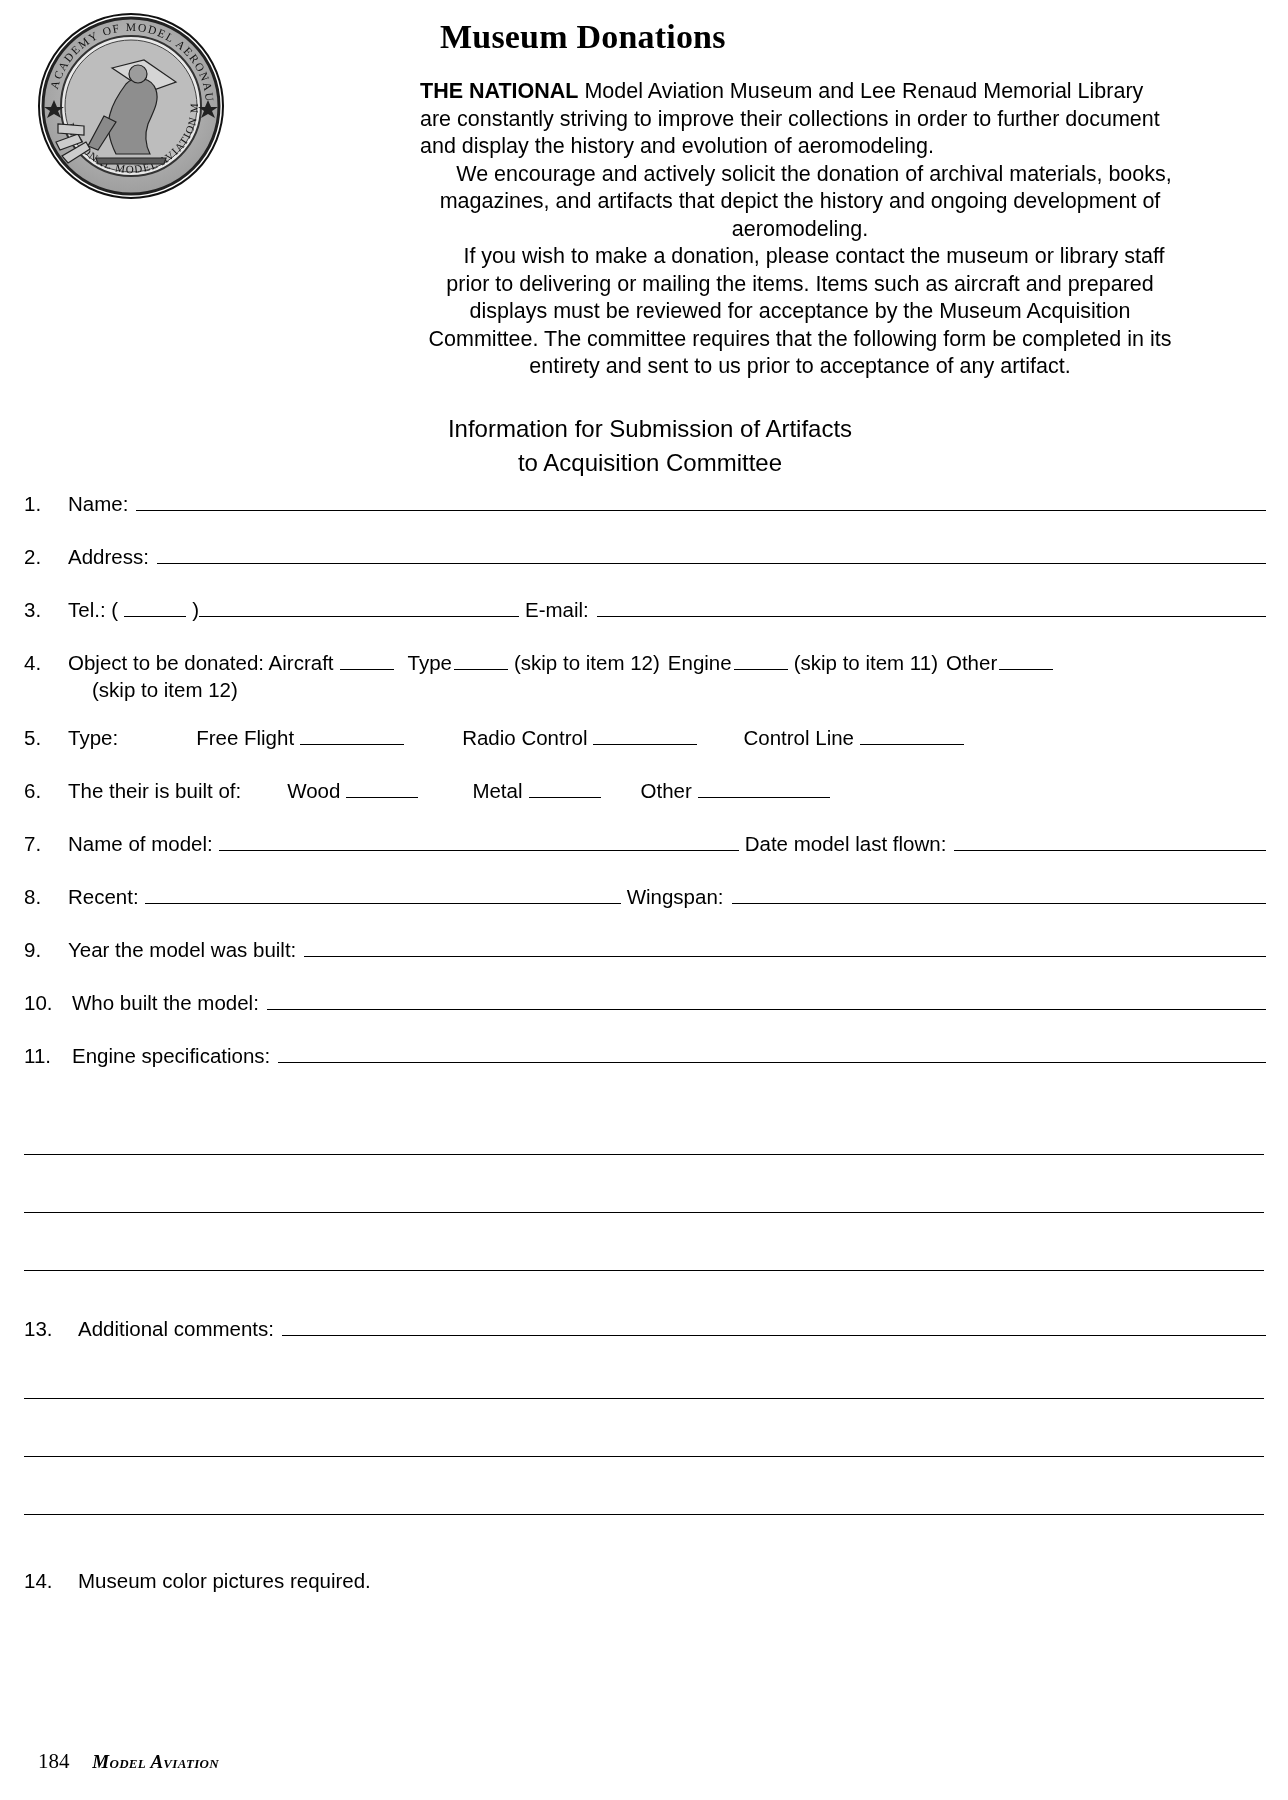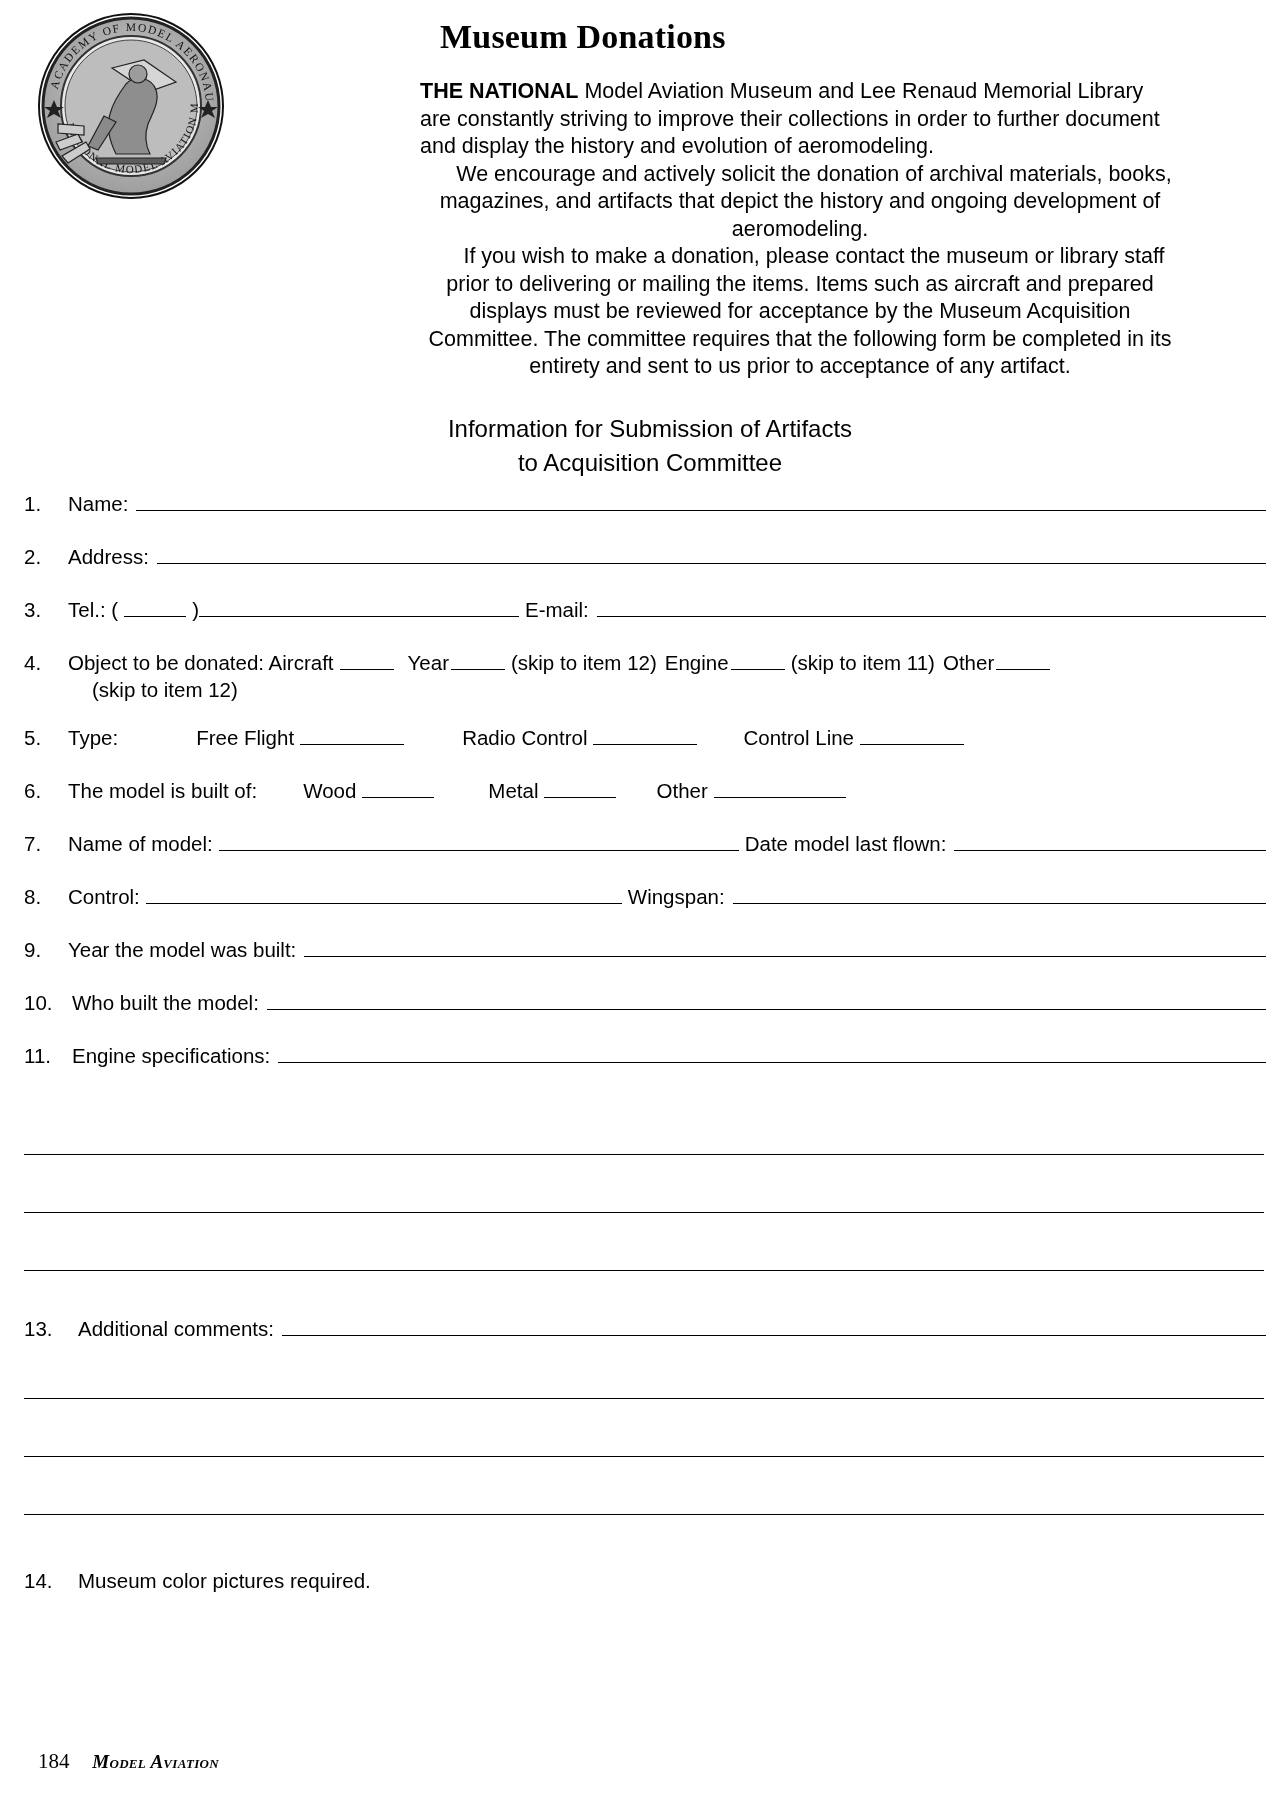--- a/index.html
+++ b/index.html
@@ -228,21 +228,21 @@
       <span class="lbl">E-mail:</span>
       <span class="fill"></span>
     </div>
     <div class="rowspace"></div>
 
     <div class="row">
       <span class="num">4.</span>
       <span class="lbl">Object to be donated: Aircraft</span>
       <span class="seg" style="width:54px"></span>
       <span class="gap8"></span>
-      <span class="lbl">Year</span>
+      <span class="lbl">Type</span>
       <span class="seg" style="width:54px;margin-left:2px"></span>
       <span class="lbl">(skip to item 12)</span>
       <span class="gap8"></span>
       <span class="lbl">Engine</span>
       <span class="seg" style="width:54px;margin-left:2px"></span>
       <span class="lbl">(skip to item 11)</span>
       <span class="gap8"></span>
       <span class="lbl">Other</span>
       <span class="seg" style="width:54px;margin-left:2px"></span>
     </div>
@@ -259,21 +259,21 @@
       <span class="lbl">Radio Control</span>
       <span class="seg" style="width:104px"></span>
       <span style="display:inline-block;width:40px"></span>
       <span class="lbl">Control Line</span>
       <span class="seg" style="width:104px"></span>
     </div>
     <div class="rowspace"></div>
 
     <div class="row">
       <span class="num">6.</span>
-      <span class="lbl">The model is built of:</span>
+      <span class="lbl">The their is built of:</span>
       <span style="display:inline-block;width:46px"></span>
       <span class="lbl">Wood</span>
       <span class="seg" style="width:72px"></span>
       <span style="display:inline-block;width:48px"></span>
       <span class="lbl">Metal</span>
       <span class="seg" style="width:72px"></span>
       <span style="display:inline-block;width:34px"></span>
       <span class="lbl">Other</span>
       <span class="seg" style="width:132px"></span>
     </div>
@@ -283,21 +283,21 @@
       <span class="num">7.</span>
       <span class="lbl">Name of model:</span>
       <span class="seg" style="width:520px"></span>
       <span class="lbl">Date model last flown:</span>
       <span class="fill"></span>
     </div>
     <div class="rowspace"></div>
 
     <div class="row">
       <span class="num">8.</span>
-      <span class="lbl">Control:</span>
+      <span class="lbl">Recent:</span>
       <span class="seg" style="width:476px"></span>
       <span class="lbl">Wingspan:</span>
       <span class="fill"></span>
     </div>
     <div class="rowspace"></div>
 
     <div class="row">
       <span class="num">9.</span>
       <span class="lbl">Year the model was built:</span>
       <span class="fill"></span>

